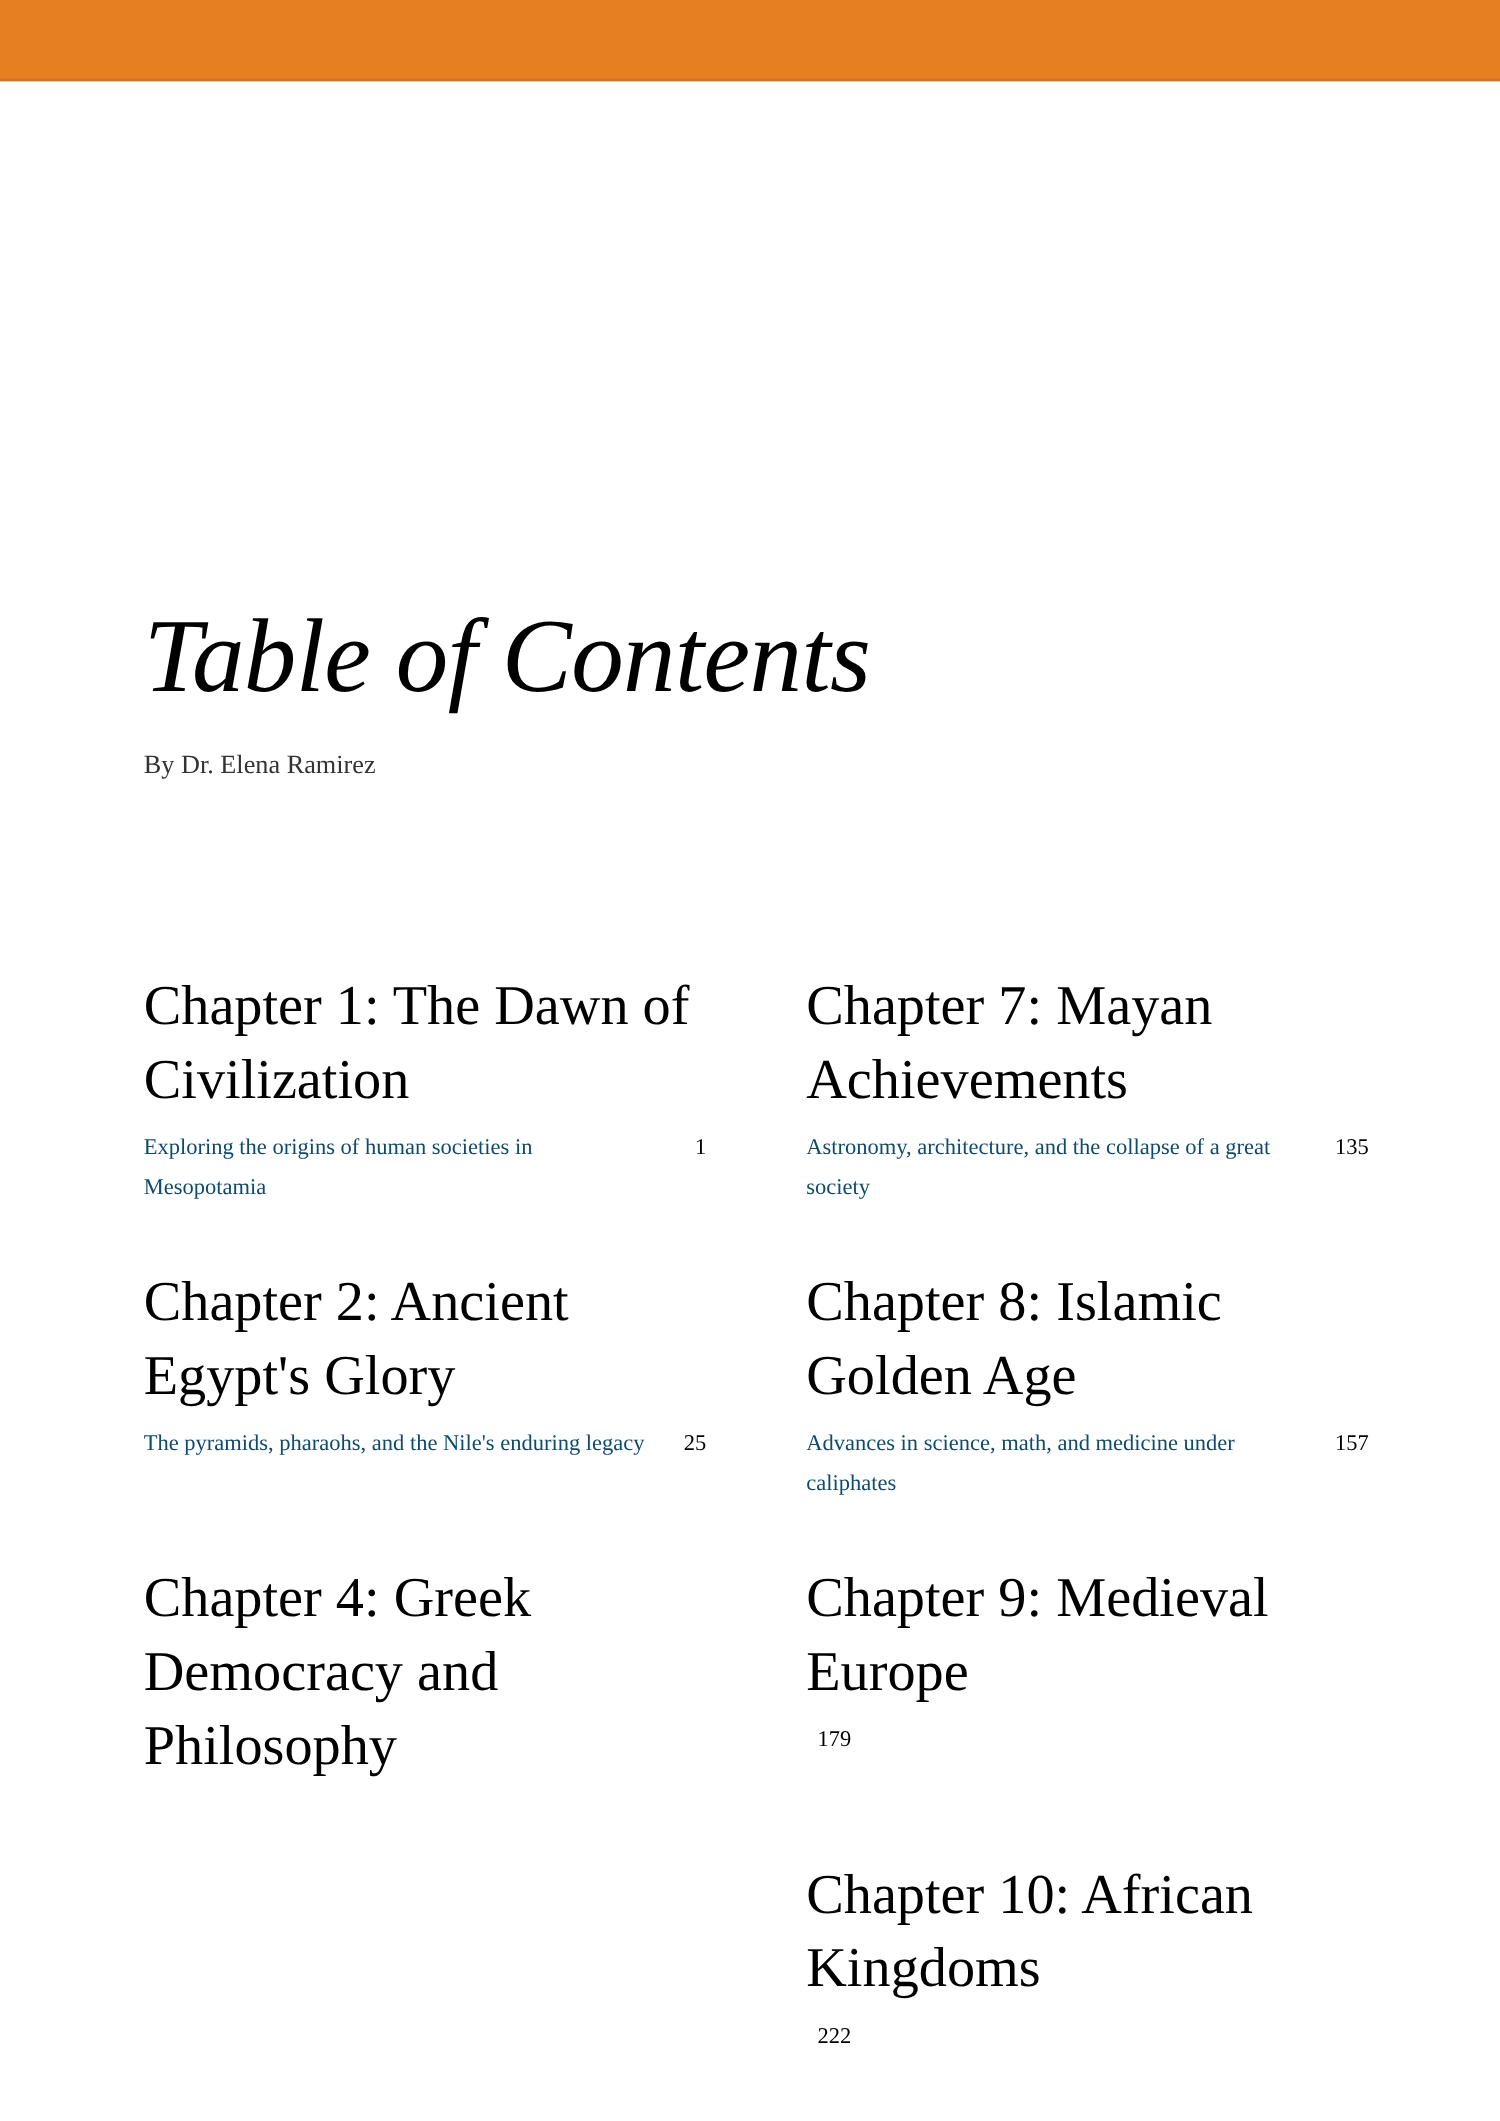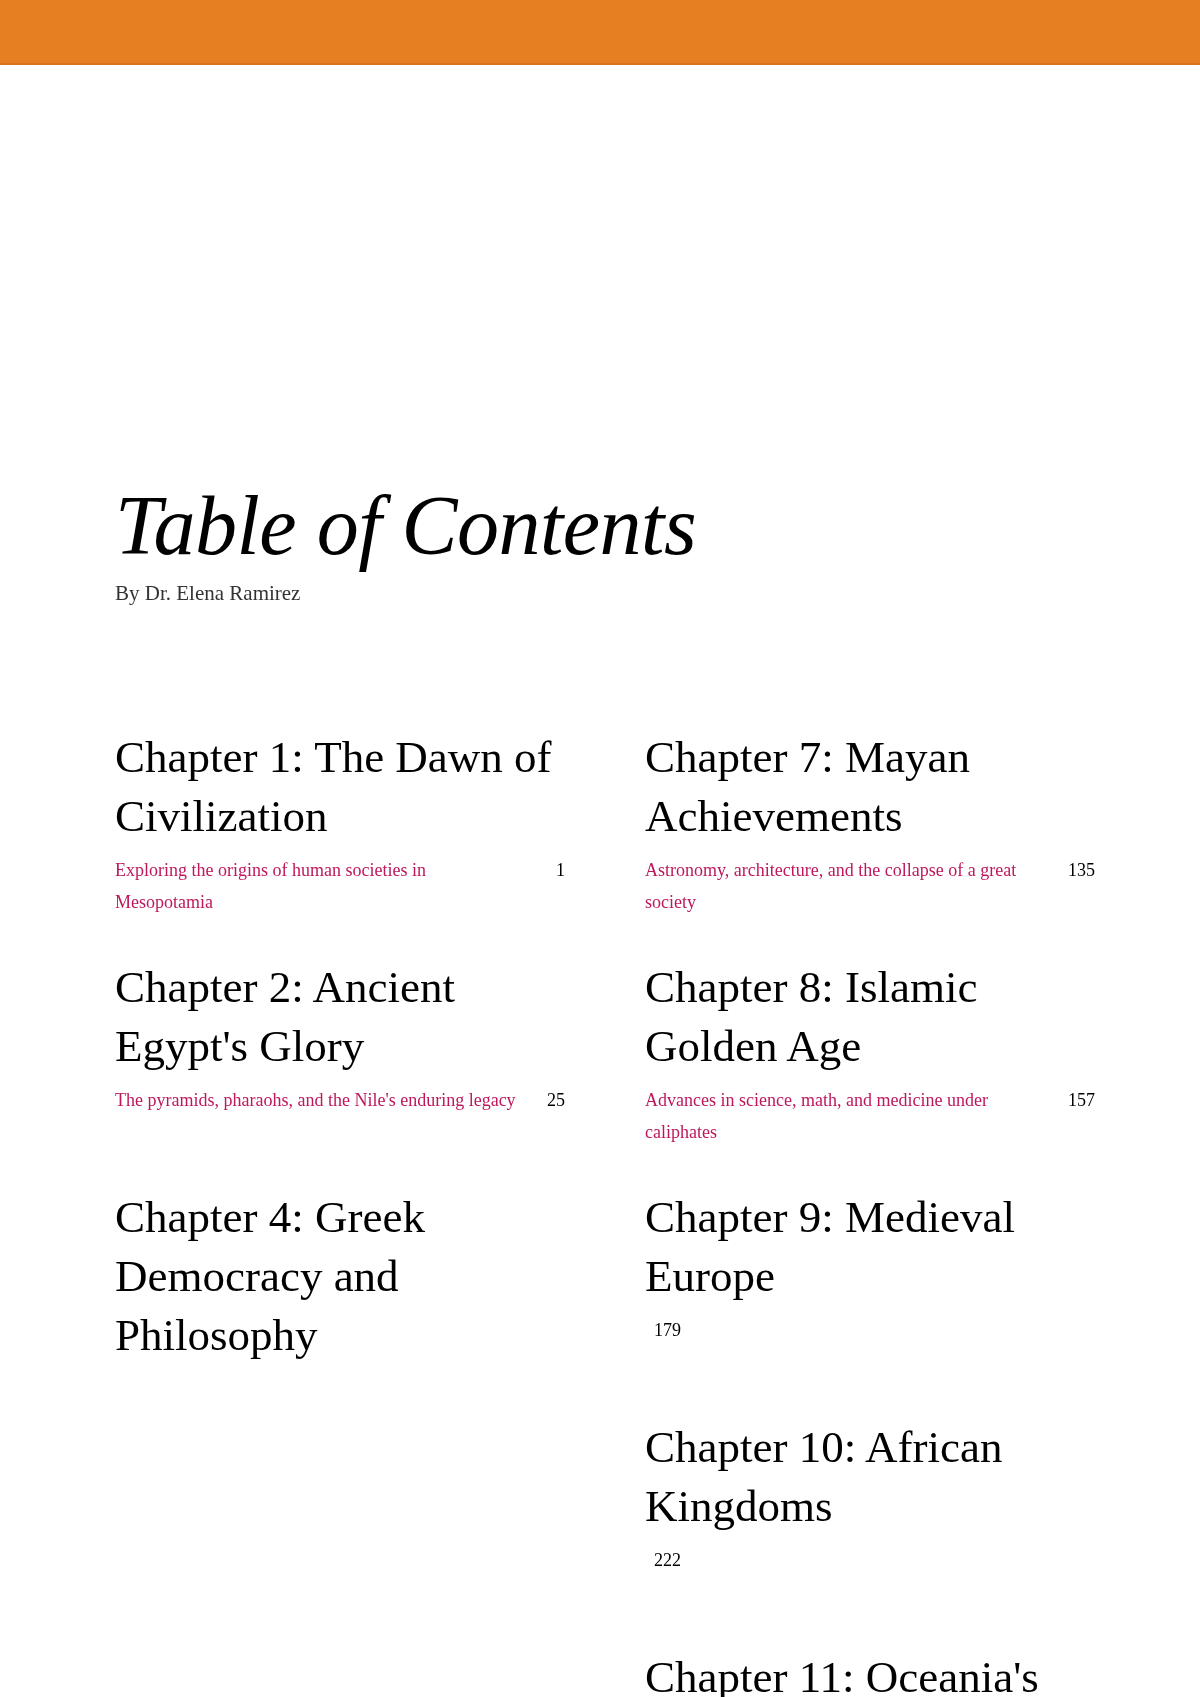--- a/index.html
+++ b/index.html
@@ -11,36 +11,36 @@
       position: absolute; left: 0; top: 0; width: 1200px; height: 63px;
       background: #e67e22; border-bottom: 2px solid #d9721c;
     }
     .title {
       position: absolute; left: 115px; top: 484px; margin: 0;
       font-size: 84px; font-weight: normal; line-height: 1; letter-spacing: -0.5px;
       white-space: nowrap;
       font-style: italic;
     }
     .author {
-      position: absolute; left: 115px; top: 581px;
+      position: absolute; left: 115px; top: 599px;
       font-size: 21px; color: #333;
     }
     .col { position: absolute; top: 728px; width: 450px; }
     .col-left { left: 115px; }
     .col-right { left: 645px; }
-    .entry { margin-bottom: 40px; }
+    .entry { margin-bottom: 40px; margin-top: 47px; }
     .entry-title {
       font-size: 45px; line-height: 59px; font-weight: normal; margin: 0;
     }
     .entry-row {
       display: flex; justify-content: space-between; align-items: flex-start;
       margin-top: 8px; min-height: 64px;
     }
     .entry-desc {
-      font-size: 18px; line-height: 32px; color: #be185d; max-width: 410px;
+      font-size: 18px; line-height: 32px; color: #0c4a6e; max-width: 410px;
     }
     .entry-page {
       font-size: 18px; line-height: 32px; color: #000; margin-left: 8px;
       white-space: nowrap; min-width: 28px; text-align: right;
     }
   </style>
 </head>
 <body>
 
 <div class="top-bar"></div>

